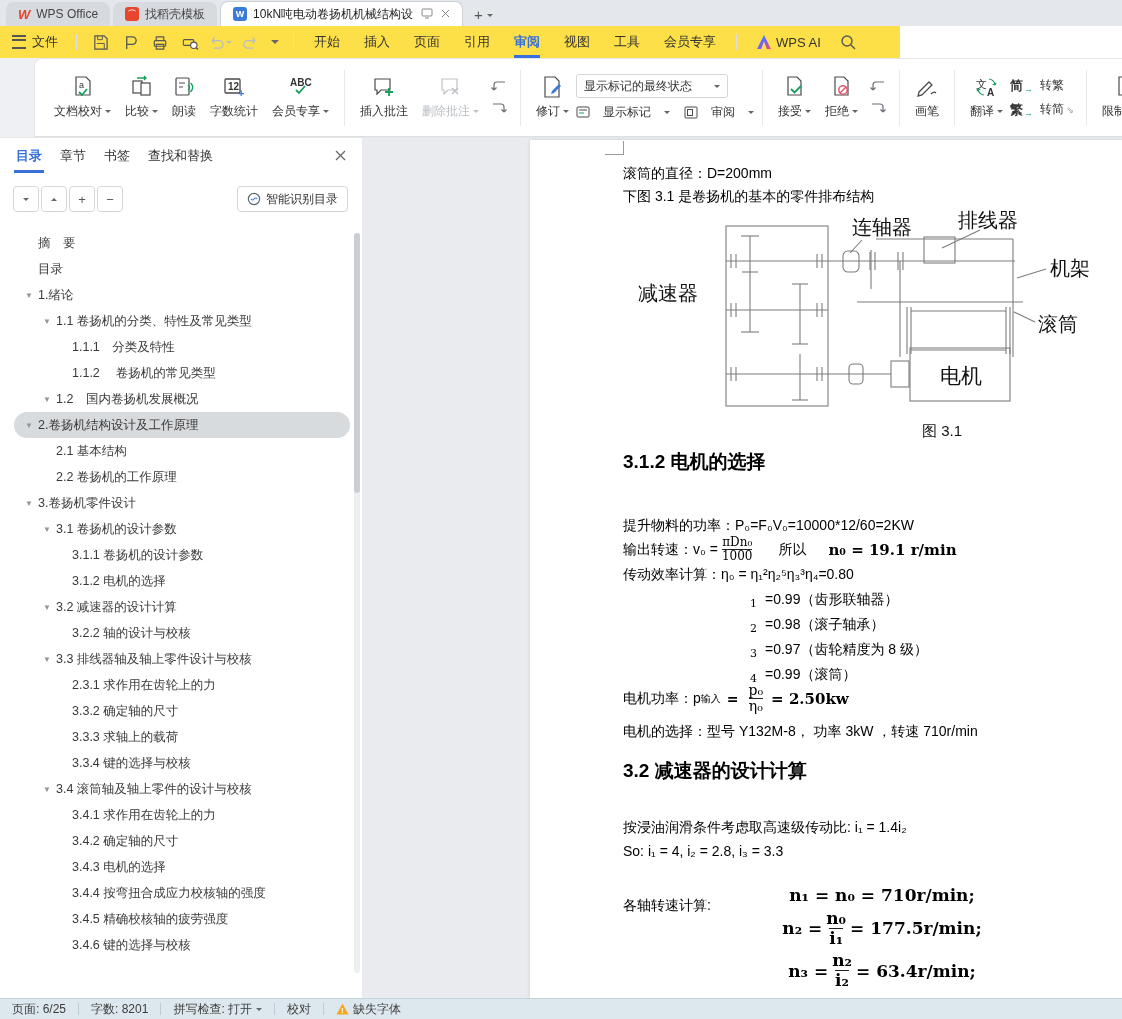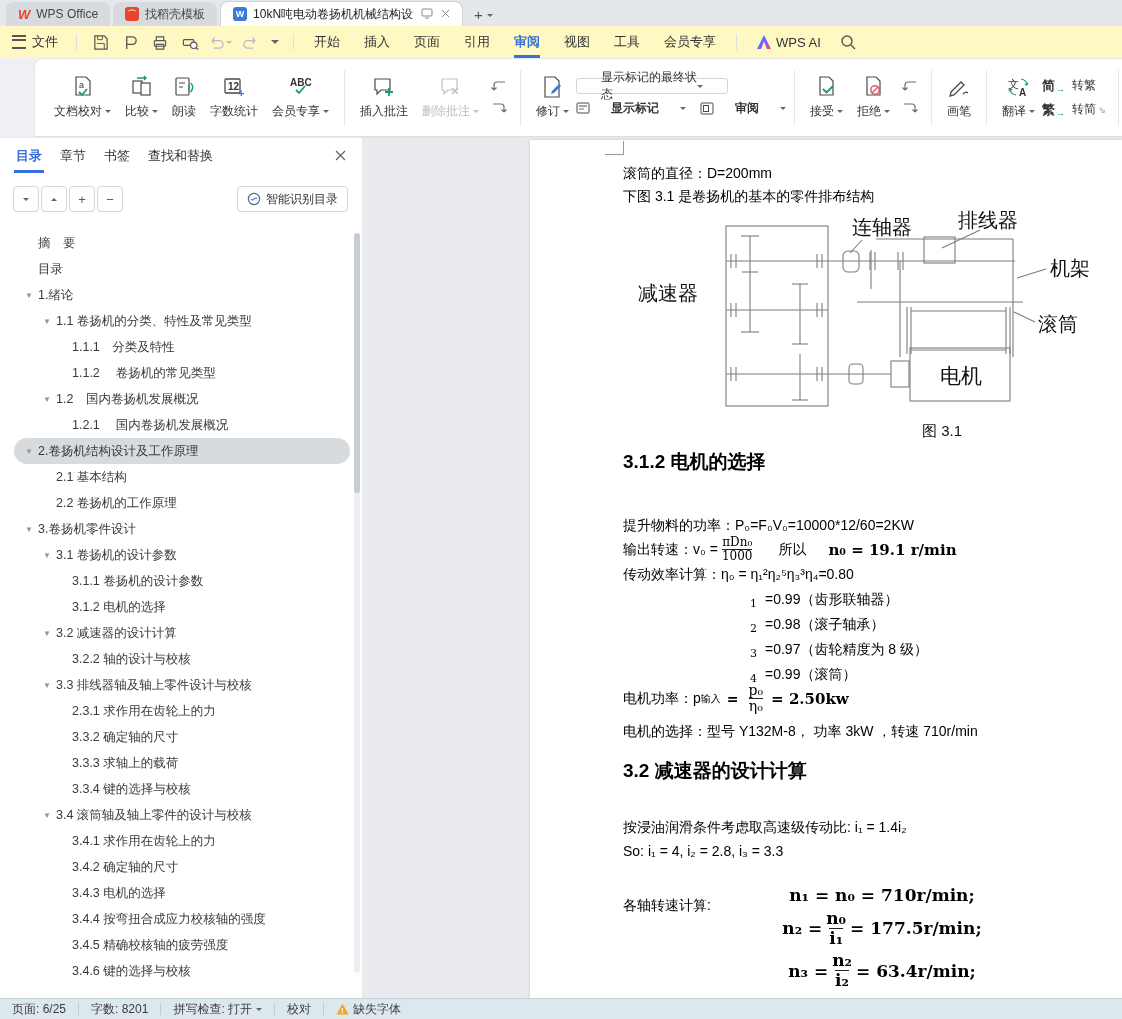--- a/index.html
+++ b/index.html
@@ -14,21 +14,21 @@
   .tab .tico{width:14px;height:14px;border-radius:3px;display:flex;align-items:center;justify-content:center;
        font-size:9px;font-weight:bold;color:#fff;flex:0 0 auto;}
   .wpslogo{color:#e8442e;font-weight:bold;font-style:italic;font-size:13px;}
   .docer{background:#e8442e;}
   .wdoc{background:#3b7ad9;}
   .tab .x, .tab .mon{color:#888;font-size:10px;margin-left:2px;}
   .plusbtn{font-size:15px;color:#555;margin:0 4px 3px 8px;}
   .caret{display:inline-block;width:0;height:0;border-left:4px solid transparent;border-right:4px solid transparent;border-top:4px solid #666;}
   .caret.sm{border-left-width:3px;border-right-width:3px;border-top-width:3px;}
   
-  #menubar{left:0;top:26px;width:1122px;height:32px;background:#fef9c3;display:flex;align-items:center;font-size:13px;}
+  #menubar{left:0;top:26px;width:900px;height:32px;background:#fde047;display:flex;align-items:center;font-size:13px;}
   .burger{width:14px;height:10px;border-top:2px solid #555;border-bottom:2px solid #555;position:relative;margin:0 6px 0 12px;}
   .burger:before{content:"";position:absolute;left:0;right:0;top:2px;border-top:2px solid #555;}
   #filebtn{display:flex;align-items:center;margin-right:10px;}
   .vdiv{width:1px;height:16px;background:#dcdfe3;margin:0 8px;}
   .qico{width:26px;height:22px;display:flex;align-items:center;justify-content:center;margin:0 2px;}
   .qico svg{display:block;}
   .menu-item{padding:0 12px;height:32px;display:flex;align-items:center;position:relative;cursor:default;}
   .menu-item.active{color:#3670d8;font-weight:bold;}
   .menu-item.active:after{content:"";position:absolute;left:12px;right:12px;bottom:0;height:3px;background:#3670d8;}
   .ailogo{width:14px;height:14px;background:linear-gradient(135deg,#2f8cff,#7a5cff 55%,#ff4d6b);clip-path:polygon(0 100%,50% 0,100% 100%,70% 100%,50% 45%,30% 100%);margin-right:5px;}
@@ -36,22 +36,22 @@
   #toolbar{left:0;top:58px;width:1122px;height:79px;background:#eef0f3;}
   #tpanel{position:absolute;left:34px;top:0;right:0;bottom:0;background:#fff;border:1px solid #e4e6e9;border-right:none;border-radius:8px 0 0 0;border-bottom:1px solid #dde0e3;display:flex;align-items:center;padding-left:12px;box-sizing:border-box;overflow:hidden;}
   .tdiv{width:1px;height:56px;background:#e6e8ea;margin:0 8px;flex:0 0 auto;}
   .tbtn{display:flex;flex-direction:column;align-items:center;justify-content:center;gap:4px;padding:0 7px;font-size:12px;color:#333;flex:0 0 auto;cursor:default;}
   .tbtn .lbl{display:flex;align-items:center;gap:3px;white-space:nowrap;}
   .tbtn.dis{color:#b9bdc2;}
   .ic{width:24px;height:24px;display:flex;align-items:center;justify-content:center;}
   .navcol{display:flex;flex-direction:column;gap:8px;margin:0 4px;}
   .navcol .mini{width:18px;height:14px;display:flex;align-items:center;justify-content:center;}
   .col{display:flex;flex-direction:column;gap:6px;justify-content:center;}
-  .dropdown{width:152px;height:16px;border:1px solid #d3d6da;border-radius:3px;display:flex;align-items:center;justify-content:space-between;padding:0 24px;font-size:12px;color:#333;box-sizing:border-box;}
-  .smallbtn{display:flex;align-items:center;gap:21px;font-size:12px;color:#333;white-space:nowrap;font-weight:bold;}
+  .dropdown{width:152px;height:24px;border:1px solid #d3d6da;border-radius:3px;display:flex;align-items:center;justify-content:space-between;padding:0 7px;font-size:12px;color:#333;box-sizing:border-box;}
+  .smallbtn{display:flex;align-items:center;gap:13px;font-size:12px;color:#333;white-space:nowrap;}
   .pairbtn{display:flex;align-items:center;gap:4px;font-size:12px;color:#333;white-space:nowrap;}
   .cnchar{font-weight:bold;font-size:13px;color:#333;}
   .garrow{color:#17a05e;font-size:9px;position:relative;top:3px;left:-3px;}
   .launch{position:absolute;right:4px;bottom:4px;color:#9aa0a6;font-size:9px;}
   
   #sidebar{left:0;top:137px;width:362px;height:861px;background:#fff;border-top:1px solid #e6e8ea;box-sizing:border-box;}
   #sidetabs{position:absolute;left:0;top:0;width:100%;height:36px;display:flex;align-items:center;font-size:13px;}
   .stab{margin-left:14px;padding:4px 2px;position:relative;color:#333;cursor:default;}
   .stab.active{color:#3670d8;font-weight:bold;}
   .stab.active:after{content:"";position:absolute;left:0;right:0;bottom:-4px;height:3px;background:#3670d8;}
@@ -469,23 +469,20 @@
       <div class="toc-row lvl2">
         <span>1.1.1　分类及特性</span>
       </div>
       <div class="toc-row lvl2">
         <span>1.1.2　 卷扬机的常见类型</span>
       </div>
       <div class="toc-row lvl1">
         <span class="tri">▼</span>
         <span>1.2　国内卷扬机发展概况</span>
       </div>
-      <div class="toc-row lvl2">
-        <span>1.2.1　 国内卷扬机发展概况</span>
-      </div>
       <div class="toc-row lvl0 sel">
         <span class="tri">▼</span>
         <span>2.卷扬机结构设计及工作原理</span>
       </div>
       <div class="toc-row lvl1">
         <span>2.1 基本结构</span>
       </div>
       <div class="toc-row lvl1">
         <span>2.2 卷扬机的工作原理</span>
       </div>

